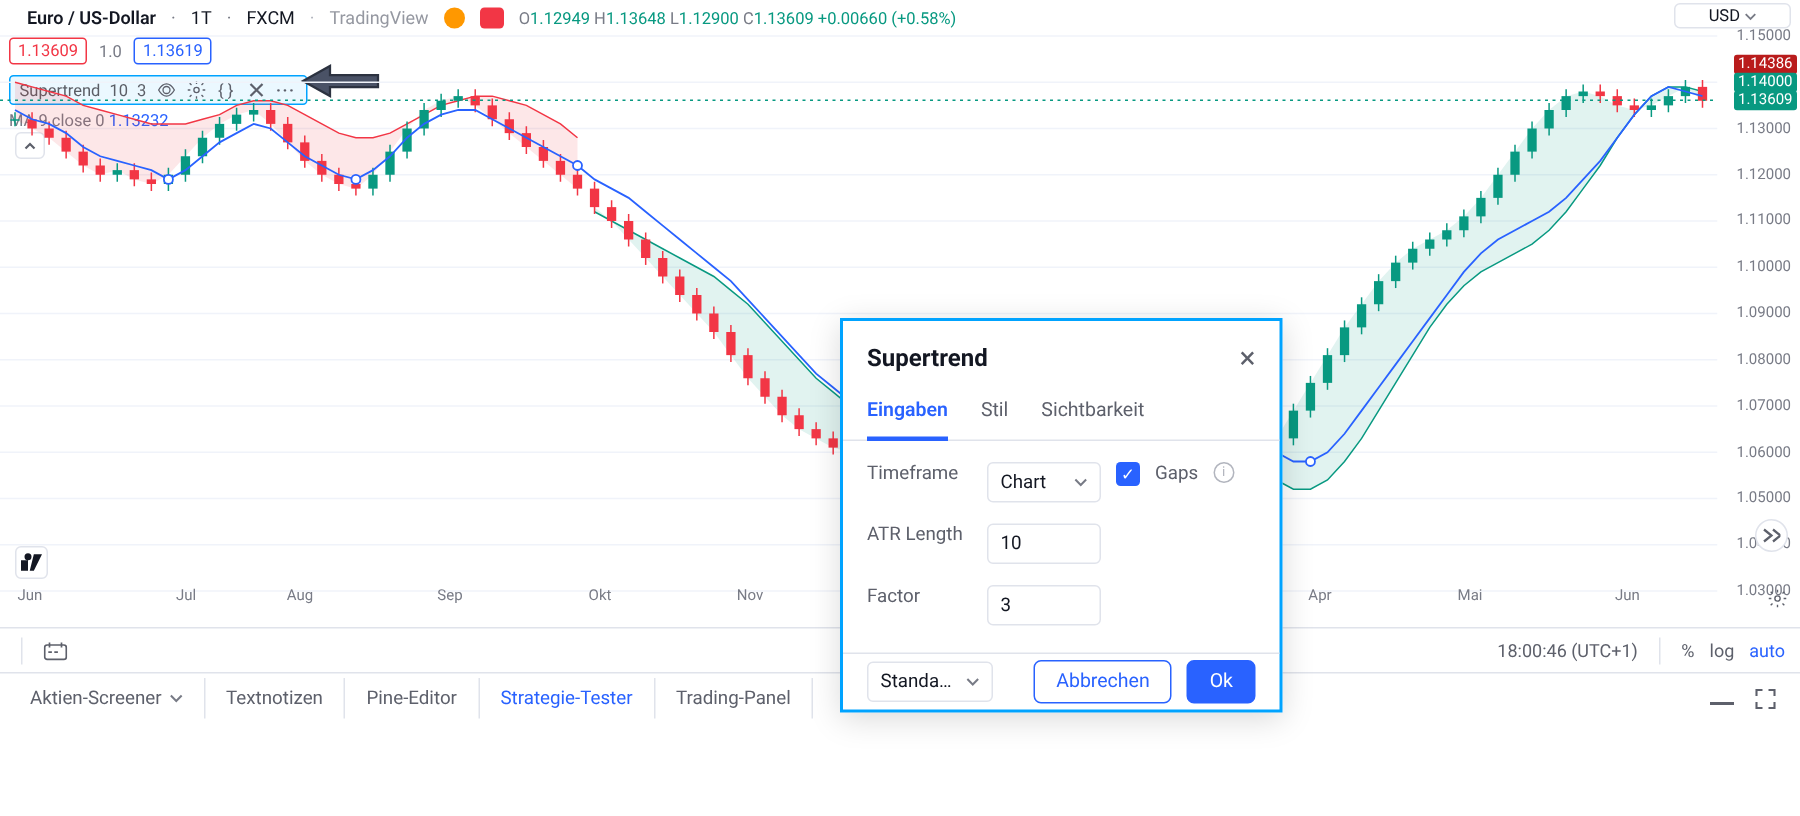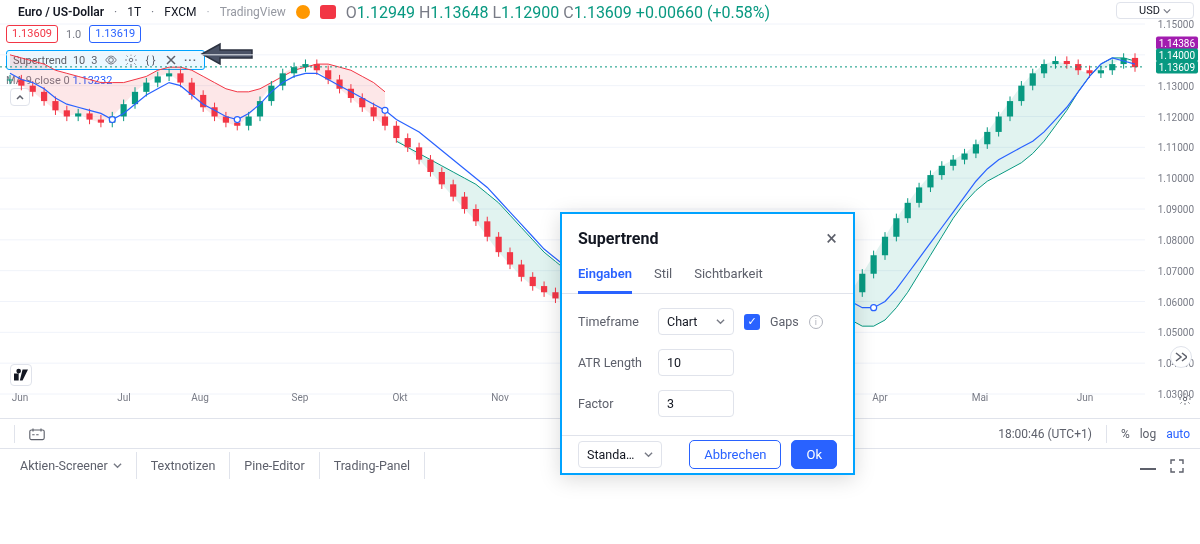--- a/index.html
+++ b/index.html
@@ -15,21 +15,21 @@
     --hl:#00a3ff;
   }
   *{box-sizing:border-box;font-family:-apple-system,BlinkMacSystemFont,"Segoe UI",Roboto,Arial,sans-serif;}
   html,body{margin:0;padding:0;width:1200px;height:544px;background:var(--bg);color:var(--txt);overflow:hidden;}
   .app{position:relative;width:1200px;height:544px;}
   
   .topbar{display:flex;align-items:center;height:24px;padding:2px 18px;font-size:12px;gap:10px;}
   .sym-title{font-weight:600;color:var(--txt);}
   .dot{color:var(--muted);}
   .mini-icn{width:14px;height:14px;border-radius:50%;}
-  .ohlc{color:var(--muted);font-size:16px;}
+  .ohlc{color:var(--muted);font-size:11px;}
   .ohlc .v{color:var(--green);}
   .cur-pill{position:absolute;right:6px;top:2px;border:1px solid var(--border);border-radius:4px;padding:1px 22px;font-size:11px;display:flex;align-items:center;gap:3px;background:#fff;}
   
   .row2{display:flex;align-items:center;height:20px;padding:0 6px;font-size:11px;gap:8px;}
   .pill{border:1px solid;border-radius:3px;padding:0 5px;line-height:16px;}
   .pill.red{border-color:var(--red);color:var(--red);}
   .pill.blue{border-color:var(--blue);color:var(--blue);}
   .val-muted{color:var(--muted);}
   
   .legend{position:absolute;left:6px;top:50px;}
@@ -61,21 +61,21 @@
   .btab.active{color:var(--blue);}
   .btabs .rbtns{margin-left:auto;display:flex;align-items:center;gap:14px;padding-right:10px;color:#5d606b;}
   
   .dlg{position:absolute;left:560px;top:212px;width:295px;border:2.5px solid var(--hl);background:#fff;box-shadow:0 4px 20px rgba(0,0,0,.15);}
   .dlg-h{display:flex;align-items:center;justify-content:space-between;padding:14px 16px 6px;font-size:16px;font-weight:700;}
   .dlg-x{font-size:20px;font-weight:400;color:#5d606b;cursor:pointer;line-height:1;}
   .dlg-tabs{display:flex;gap:22px;padding:6px 16px 0;font-size:13px;border-bottom:1px solid var(--border);}
   .dlg-tab{padding:6px 0 10px;color:#5d606b;cursor:pointer;}
   .dlg-tab.on{color:var(--blue);border-bottom:3px solid var(--blue);font-weight:600;margin-bottom:-1px;}
   .dlg-body{padding:14px 16px;font-size:12.5px;color:#5d606b;}
-  .frow{display:flex;align-items:center;gap:10px;margin-bottom:14px;}
+  .frow{display:flex;align-items:flex-start;gap:10px;margin-bottom:14px;}
   .flab{width:70px;}
   .sel,.inp{border:1px solid var(--border);border-radius:4px;padding:5px 8px;font-size:12.5px;color:#131722;background:#fff;width:76px;display:flex;align-items:center;justify-content:space-between;}
   .chk{width:16px;height:16px;border-radius:3px;background:var(--blue);display:flex;align-items:center;justify-content:center;color:#fff;font-size:11px;}
   .info-ic{width:14px;height:14px;border:1px solid #b2b5be;border-radius:50%;display:flex;align-items:center;justify-content:center;font-size:9px;color:#b2b5be;}
   .dlg-f{display:flex;align-items:center;padding:4px 16px;border-top:1px solid var(--border);gap:10px;}
   .dlg-f .sel{width:84px;}
   .btn{border-radius:5px;padding:6px 14px;font-size:13px;cursor:pointer;}
   .btn-o{border:1px solid var(--blue);color:var(--blue);background:#fff;}
   .btn-p{background:var(--blue);color:#ffffff;border:1px solid var(--blue);}
   svg{display:block;}
@@ -395,21 +395,21 @@
       <div class="yt" style="top: 98.5px;">1.12000</div>
       <div class="yt" style="top: 129.333px;">1.11000</div>
       <div class="yt" style="top: 160.167px;">1.10000</div>
       <div class="yt" style="top: 191px;">1.09000</div>
       <div class="yt" style="top: 221.833px;">1.08000</div>
       <div class="yt" style="top: 252.667px;">1.07000</div>
       <div class="yt" style="top: 283.5px;">1.06000</div>
       <div class="yt" style="top: 314.333px;">1.05000</div>
       <div class="yt" style="top: 345.167px;">1.04000</div>
       <div class="yt" style="top: 376px;">1.03000</div>
-      <div class="ylab" style="background: #a21caf; top: 24.9317px;">1.14386</div>
+      <div class="ylab" style="background: #b91c1c; top: 24.9317px;">1.14386</div>
       <div class="ylab" style="background: rgb(8, 153, 129); top: 36.8333px;">1.14000</div>
       <div class="ylab" style="background: rgb(8, 153, 129); top: 48.8892px;">1.13609</div>
     </div>
 
   <div class="xaxis" id="xaxis">
       <div class="xt" style="left: 20px;">Jun</div>
       <div class="xt" style="left: 124px;">Jul</div>
       <div class="xt" style="left: 200px;">Aug</div>
       <div class="xt" style="left: 300px;">Sep</div>
       <div class="xt" style="left: 400px;">Okt</div>
@@ -455,20 +455,21 @@
 
   <div class="btabs">
     <div id="btabs-holder" style="display:flex">
         <div class="btab">Aktien-Screener<span>
             <svg width="9" height="9" viewBox="0 0 10 10">
               <path d="M1 3l4 4 4-4" stroke="#787b86" fill="none" stroke-width="1.5"></path>
             </svg>
           </span></div>
         <div class="btab">Textnotizen</div>
         <div class="btab">Pine-Editor</div>
+        <div class="btab active">Strategie-Tester</div>
         <div class="btab">Trading-Panel</div>
       </div>
     <div class="rbtns">
       <span>
           <svg width="16" height="10">
             <path d="M0 8h16" stroke="currentColor" stroke-width="2"></path>
           </svg>
         </span>
       <span>
           <svg width="14" height="14" viewBox="0 0 14 14">

